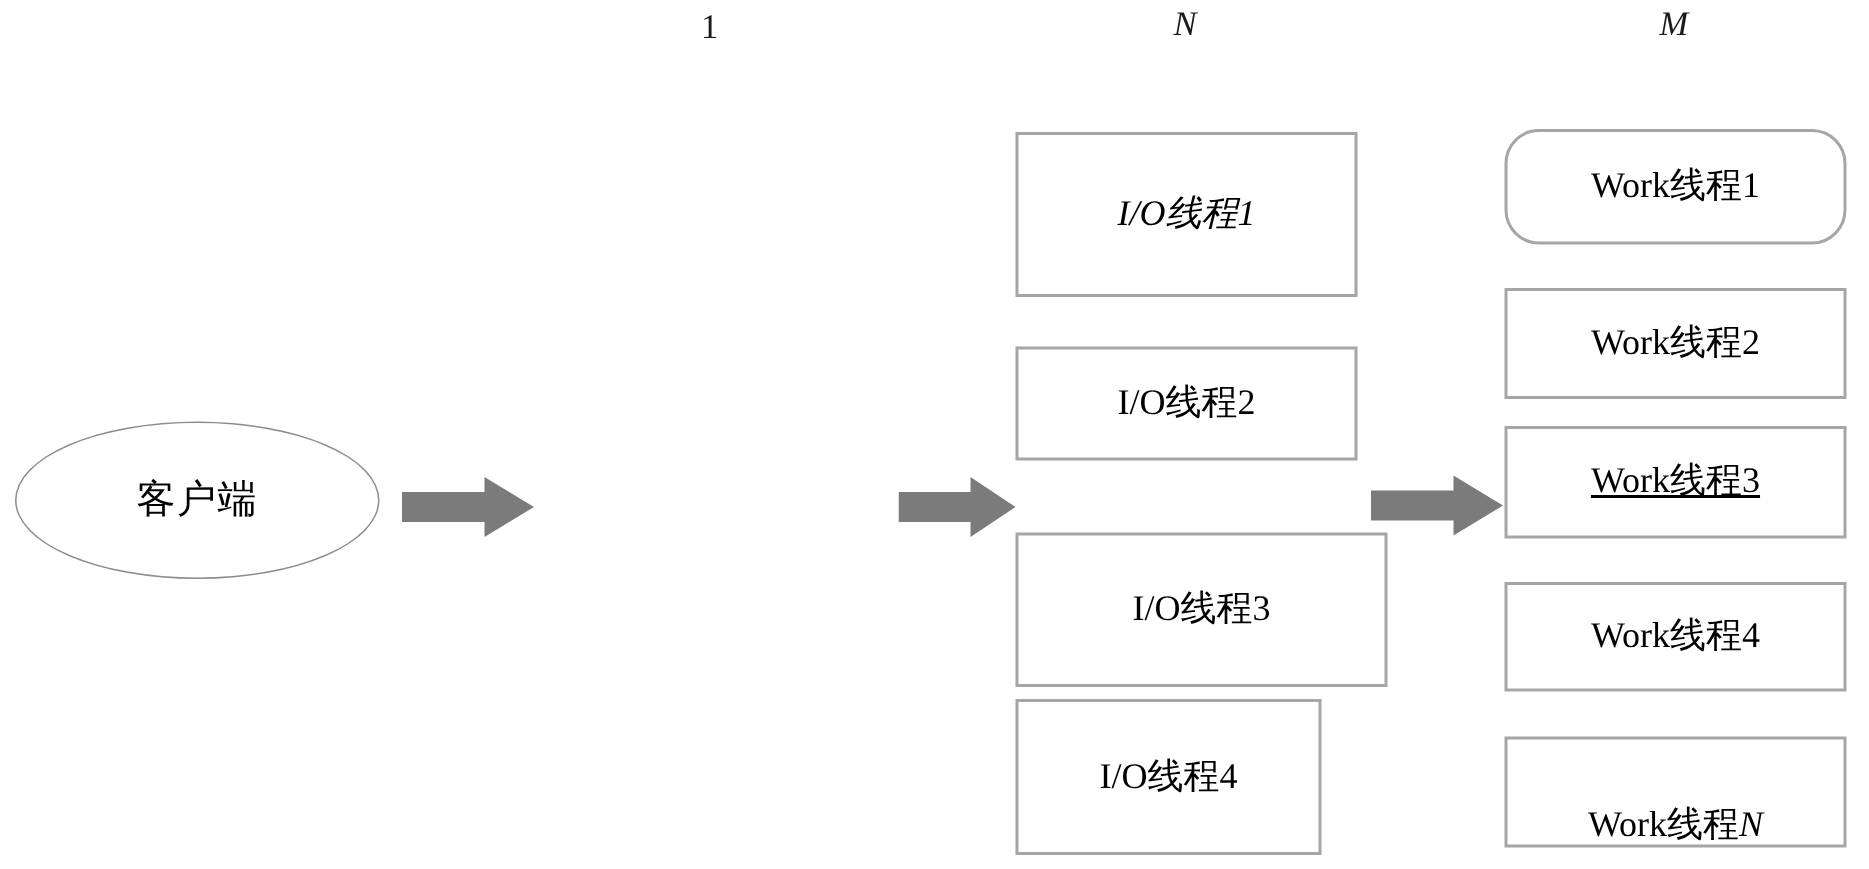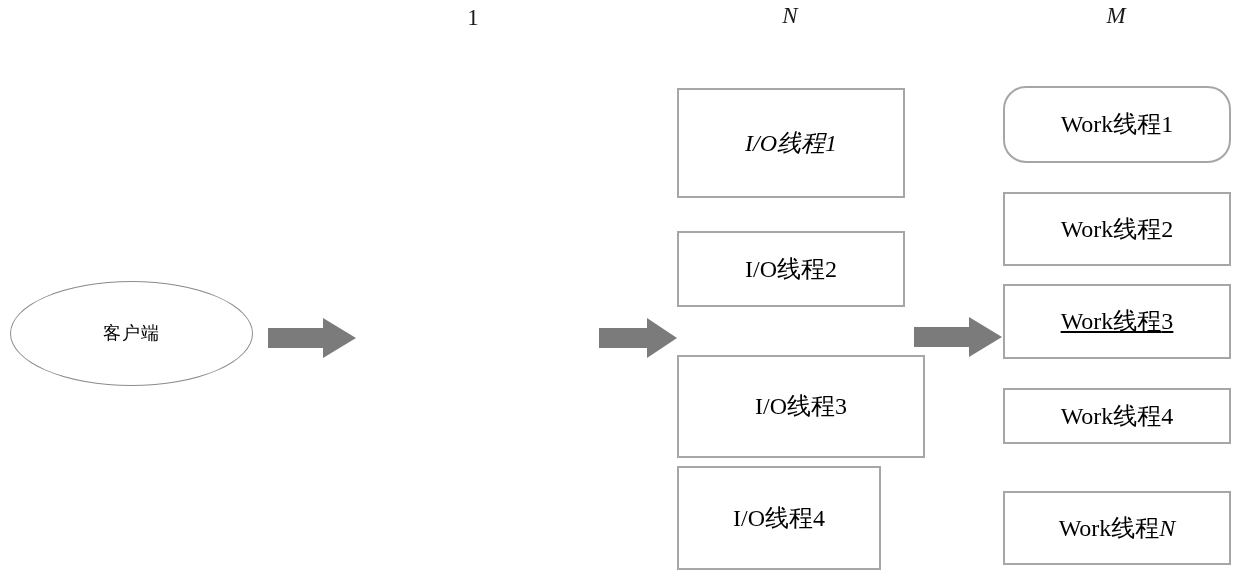--- a/index.html
+++ b/index.html
@@ -36,21 +36,21 @@
     position: absolute;
     border: 1.6px solid #8c8c8c;
     border-radius: 50%;
     background: #ffffff;
     display: flex;
     align-items: center;
     justify-content: center;
     box-sizing: border-box;
   }
   .ellipse .node-text {
-    font-size: 18px;
+    font-size: 26px;
     letter-spacing: 1px;
   }
 
   
   .rect {
     position: absolute;
     border: 2px solid #a6a6a6;
     background: #ffffff;
     box-sizing: border-box;
     display: flex;
@@ -130,25 +130,25 @@
     <div class="rect" style="left:1003px; top:192px; width:228px; height:74px;">
       <span class="node-text">
         <span>Work线程</span><span>2</span>
       </span>
     </div>
     <div class="rect" style="left:1003px; top:284px; width:228px; height:75px;text-decoration:underline;">
       <span class="node-text">
         <span>Work线程</span><span>3</span>
       </span>
     </div>
-    <div class="rect" style="left:1003px; top:388px; width:228px; height:56px;">
+    <div class="rect" style="left:1003px; top:388px; width:228px; height:73px;">
       <span class="node-text">
         <span>Work线程</span><span>4</span>
       </span>
     </div>
-    <div class="rect" style="left:1003px; top:491px; width:228px; height:74px;">
+    <div class="rect" style="left:1003px; top:491px; width:228px; height:74px;align-items:flex-end;">
       <span class="node-text">
         <span>Work线程</span><span class="em">N</span>
       </span>
     </div>
   </div>
 
 </div>
 
 </body></html>

